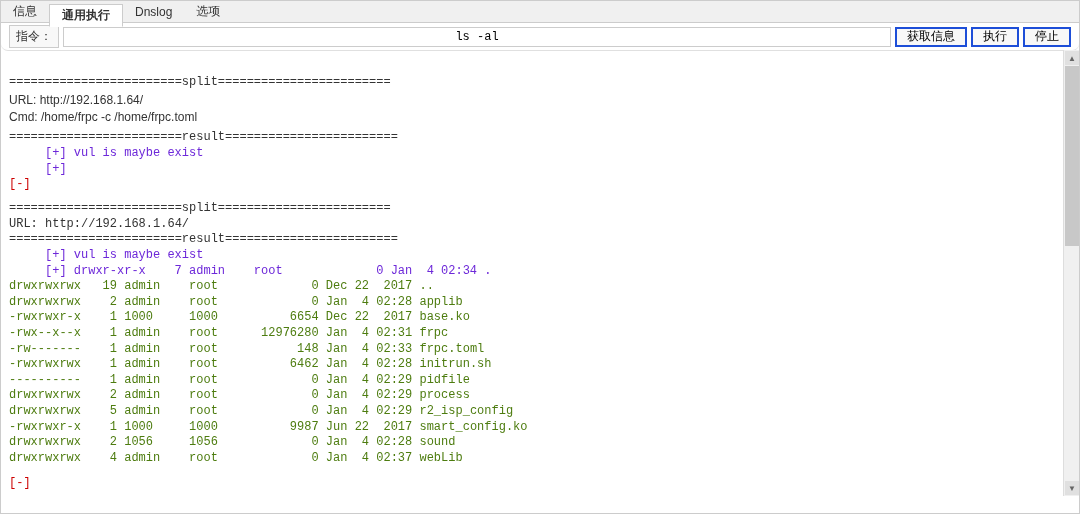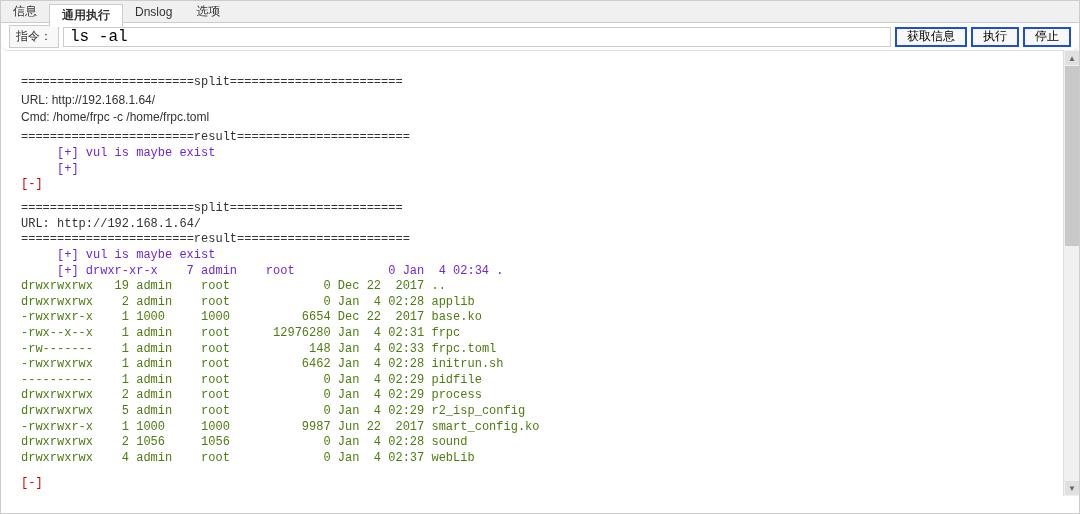--- a/index.html
+++ b/index.html
@@ -51,39 +51,40 @@
     .cmd-label {
       font-size: 12px;
       color: #333;
       padding: 2px 6px;
       border: 1px solid #ccc;
       background: #f8f8f8;
     }
     .cmd-input {
       flex: 1;
       font-family: "Courier New", monospace;
-      font-size: 16px;
+      font-size: 12px;
       padding: 2px 6px;
       border: 1px solid #ccc;
       background: #fff;
       height: 20px;
+      text-align: center;
     }
     .btn {
       padding: 2px 10px;
       font-size: 12px;
       border: 2px solid #1d4ed8;
       background: #f8f8f8;
       cursor: pointer;
       white-space: nowrap;
       height: 20px;
       display: flex;
       align-items: center;
     }
     .output {
-      padding: 8px 20px;
+      padding: 8px 8px;
       font-size: 12px;
       overflow-y: auto;
       height: calc(514px - 52px);
       width: 100%;
     }
     .divider {
       font-family: "Courier New", monospace;
       color: #333;
       margin: 8px 0 4px 0;
       white-space: pre;

